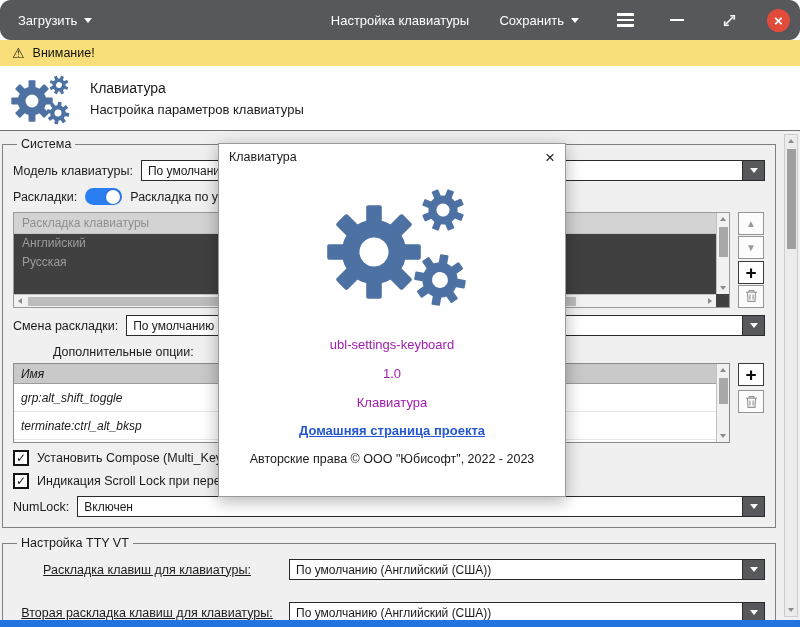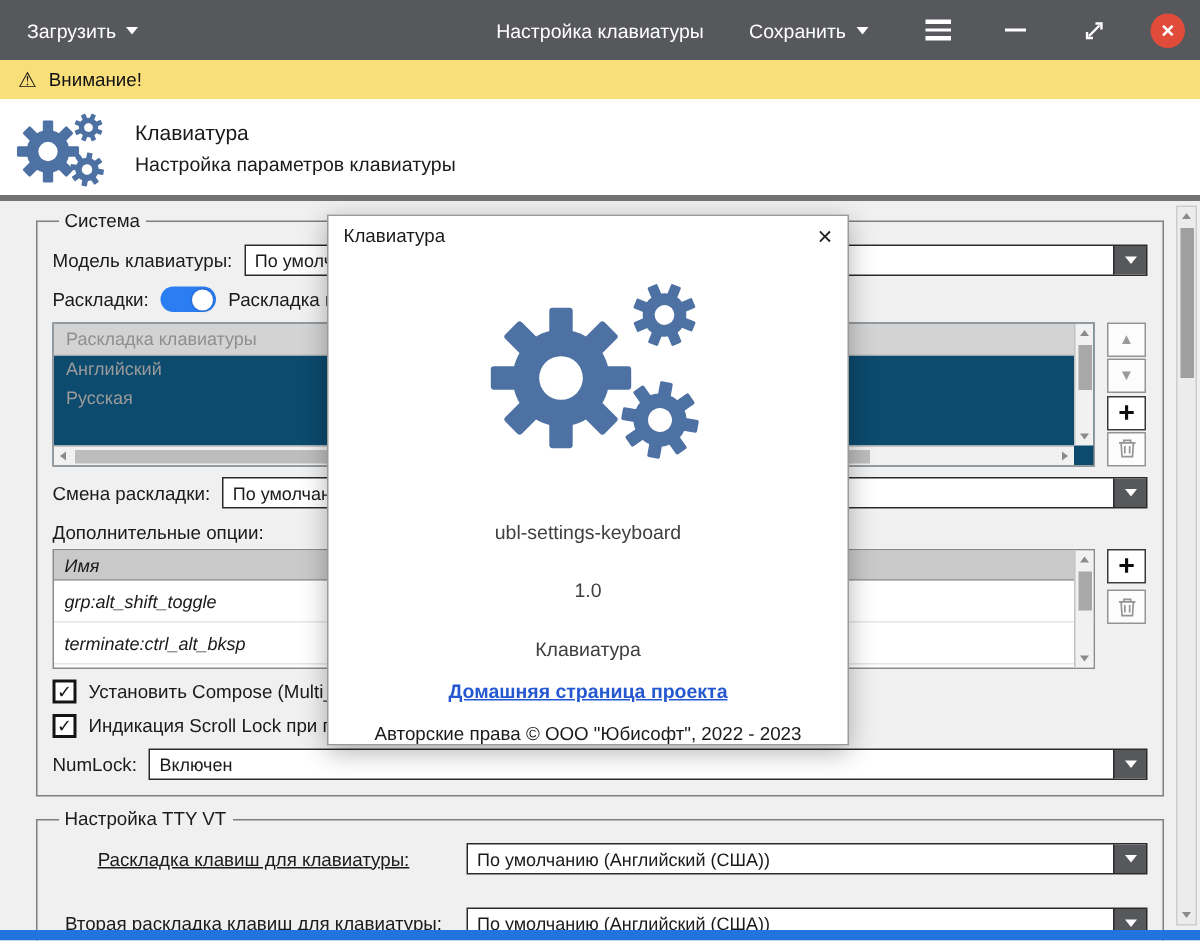--- a/index.html
+++ b/index.html
@@ -6,21 +6,21 @@
   html, body { width: 800px; height: 627px; }
   body {
     font-family: "Liberation Sans", "DejaVu Sans", sans-serif;
     font-size: 13px; color: #1a1a1a; background: #fff;
     position: relative; overflow: hidden;
   }
 
   
   .titlebar { position:absolute; top:0; left:0; right:0; height:40px;
     background:var(--titlebar_bg,#57585c); display:flex; align-items:center;
-    color:#fff; padding:0 10px; }
+    color:#fff; padding:0 10px;border-radius:11px; }
   .tb-menu { display:flex; align-items:center; gap:7px; padding:6px 8px; cursor:pointer; font-size:13px; z-index:2; }
   .caret-down { width:0; height:0; border-left:4.5px solid transparent;
     border-right:4.5px solid transparent; border-top:5px solid #fff; }
   .tb-title { position:absolute; left:0; right:0; text-align:center; font-size:13px; pointer-events:none; }
   .tb-right { margin-left:auto; display:flex; align-items:center; gap:24px; z-index:2; }
   .tb-icon-btn { width:28px; height:28px; display:flex; align-items:center; justify-content:center; cursor:pointer; }
   .hamburger { display:flex; flex-direction:column; gap:3px; }
   .hamburger i { display:block; width:17px; height:2.5px; background:#fff; }
   .minimize-glyph { width:14px; height:2.5px; background:#fff; display:block; }
   .tb-close { width:23px; height:23px; border-radius:50%; background:var(--close_red,#e04b3a);
@@ -35,42 +35,42 @@
 
   
   .app-header { position:absolute; top:66px; left:0; right:0; height:64px; background:#fff;
     display:flex; align-items:center; padding:0 8px; gap:16px; }
   .app-icon { width:66px; display:flex; justify-content:center; color:var(--gear_blue,#4d71a3); }
   .app-title { font-size:14px; margin-bottom:6px; }
   .app-sub { font-size:13px; }
 
   
   .content { position:absolute; top:130px; left:0; right:0; bottom:7px;
-    background:var(--content_bg,#f0f0f1); border-top:4px solid #737373;
-    padding:0 24px 4px 24px; }
+    background:var(--content_bg,#f0f0f1); border-top:1px solid #737373;
+    padding:0 24px 4px 2px; }
   fieldset.group { border:1px solid #7f7f7f; margin-top:6px; padding:2px 10px 10px 10px; }
   fieldset.group legend { font-size:12.5px; padding:0 4px; margin-left:4px; }
   .row { display:flex; align-items:center; margin-top:7px; gap:8px; }
   .row > label, .row > .lbl { font-size:12.5px; white-space:nowrap; }
 
   
   .combo { flex:1; display:flex; align-items:stretch; height:21px; background:#fff;
     border:1px solid #2a2a2a; cursor:pointer; min-width:0; }
   .combo-text { flex:1; font-size:12px; padding:3px 6px; white-space:nowrap; overflow:hidden; }
   .combo-btn { width:22px; background:var(--combo_btn_bg,#57585c); display:flex;
     align-items:center; justify-content:center; border-left:1px solid #2a2a2a; }
 
   
   .toggle { width:37px; height:17px; border-radius:9px; background:var(--toggle_blue,#2b7df2);
     position:relative; flex:none; cursor:pointer; }
   .toggle::after { content:""; position:absolute; top:1.5px; right:2px; width:14px; height:14px;
     border-radius:50%; background:#fff; box-shadow:0 0 2px rgba(0,0,0,.35); }
 
   
-  .listbox { flex:1; position:relative; height:96px; background:#0c4a6e;
+  .listbox { flex:1; position:relative; height:96px; background:#404040;
     border:1px solid #9a9a9a; overflow:hidden; min-width:0; }
   .lb-header { height:21px; background:#d3d3d3; color:#8f8f8f; font-size:12px;
     padding:3px 8px; margin-right:13px; border-bottom:1px solid #c6c6c6; }
   .lb-item { height:19px; color:#9b9b9b; font-size:12px; padding:2px 8px; }
 
   
   .opt-table { flex:1; position:relative; height:80px; background:#fff;
     border:1px solid #8a8a8a; overflow:hidden; min-width:0;font-style:italic; }
   .tbl-header { height:20px; background:#c9c9c9; color:#1a1a1a; font-size:12px;
     padding:3px 7px; margin-right:13px; border-bottom:1px solid #9c9c9c; }
@@ -121,21 +121,21 @@
   .bottom-bar { position:absolute; left:0; right:0; bottom:0; height:7px;
     background:var(--bottombar_blue,#2173de); }
 
   
   .dialog { position:absolute; left:218px; top:143px; width:348px; height:354px; background:#fff;
     border:1px solid #9a9a9a; box-shadow:0 4px 16px rgba(0,0,0,.3); z-index:10; }
   .dlg-titlebar { height:26px; display:flex; align-items:center; padding:0 10px; font-size:12.5px; }
   .dlg-close { margin-left:auto; font-size:17px; color:#222; cursor:pointer; line-height:1; }
   .dlg-body { text-align:center; color:var(--gear_blue,#4d71a3); }
   .dlg-icon { margin-top:2px; }
-  .dlg-line { font-size:13px; margin-top:24px; color:#404040; }
+  .dlg-line { font-size:13px; margin-top:14px; color:#a21caf; }
   .dlg-link { color:var(--link_blue,#2558d0); text-decoration:underline; font-size:13px;
     display:inline-block; margin-top:13px; cursor:pointer;font-weight:bold; }
   .dlg-copy { font-size:12.5px; margin-top:14px; color:#1a1a1a; }
 </style>
 </head>
 <body>
 
 <svg width="0" height="0" style="position:absolute" aria-hidden="true">
   <defs>
     <g id="gear8">
@@ -265,21 +265,21 @@
       <div class="row">
         <label>Смена раскладки:</label>
         <div class="combo">
           <span class="combo-text">По умолчанию</span>
           <span class="combo-btn">
               <span class="caret-down"></span>
             </span>
         </div>
       </div>
 
-      <div class="row" style="margin-top:9px;">
+      <div class="row" style="margin-top:9px;margin-left:40px;">
         <label>Дополнительные опции:</label>
       </div>
 
       <div class="row" style="margin-top:4px;">
         <div class="opt-table">
           <div class="tbl-header">Имя</div>
           <div class="tbl-row">grp:alt_shift_toggle</div>
           <div class="tbl-row">terminate:ctrl_alt_bksp</div>
           <div class="vscroll">
             <span class="tri-up"></span>

